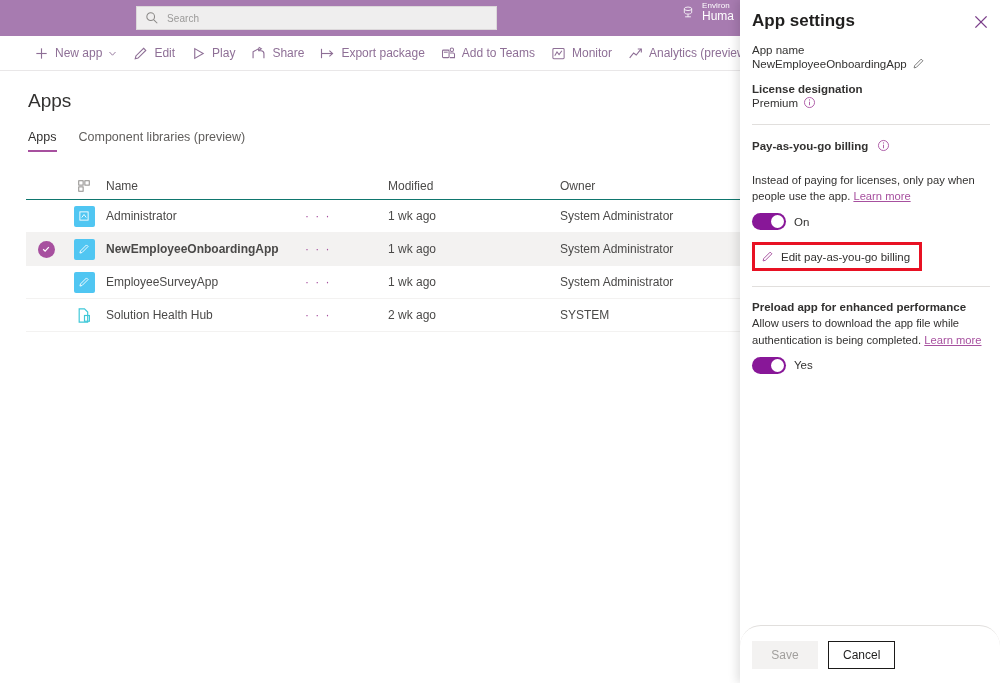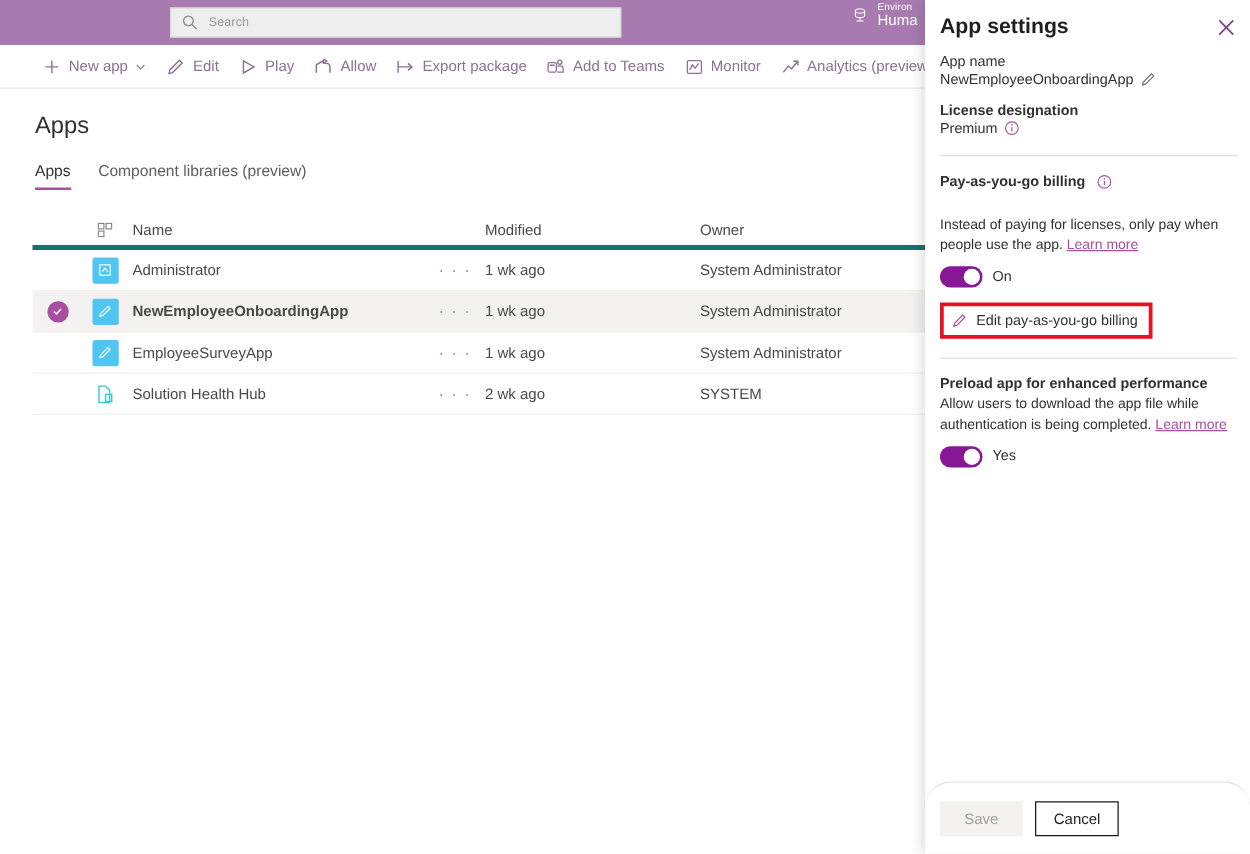--- a/index.html
+++ b/index.html
@@ -77,35 +77,35 @@
   .tab.active:after {
     content: ""; position: absolute; left: 0; right: 0; bottom: 0;
     height: 2px; background: #a7509f;
   }
 
   
   .grid { position: absolute; left: 26px; top: 172px; width: 714px; }
   .grid-head {
     display: flex; align-items: center; height: 28px;
     font-size: 12px; color: #4b4a49;
-    border-bottom: 4px solid #0f766e;
+    border-bottom: 1px solid #0f766e;
   }
   .row {
     display: flex; align-items: center; height: 33px;
     font-size: 12px; color: #323130;
     border-bottom: 1px solid #f3f2f1;
   }
   .row.selected { background: #f3f2f1; }
   .row.selected .c-name { font-weight: 600; }
 
   .c-check { width: 40px; flex: none; display: flex; justify-content: center; }
   .c-icon  { width: 36px; flex: none; display: flex; justify-content: center; }
   .c-name  { flex: 1 1 auto; padding-left: 4px; color: #4a4948; }
   .c-dots  { width: 48px; flex: none; color: #a7509f; letter-spacing: 1.5px; font-size: 12px; text-align: center; }
-  .c-mod   { width: 172px; flex: none; color: #4a4948; }
+  .c-mod   { width: 172px; flex: none; color: #4a4948; margin-left: 46px; }
   .c-own   { width: 180px; flex: none; color: #4a4948; }
 
   .grid-head .c-name { color: #4b4a49; }
   .grid-head .c-mod, .grid-head .c-own { color: #4b4a49; }
 
   .sel-dot {
     width: 17px; height: 17px; border-radius: 50%;
     background: #a7509f; color: #fff;
     display: flex; align-items: center; justify-content: center;
   }
@@ -230,21 +230,21 @@
         <polygon points="4,2.8 13,8 4,13.2"></polygon>
       </svg>
     <span>Play</span>
   </div>
 
   <div class="cmd">
     <svg class="ci" viewBox="0 0 16 16" fill="none" stroke="#8e6f96" stroke-width="1.2">
         <path d="M2.2 13V6.2l6-3.4V5h2.6c1.8 0 3 1.4 3 3.3V13"></path>
         <polyline points="8.2,1.2 11,3 8.2,4.8"></polyline>
       </svg>
-    <span>Allow</span>
+    <span>Share</span>
   </div>
 
   <div class="cmd">
     <svg class="ci" viewBox="0 0 16 16" fill="none" stroke="#8e6f96" stroke-width="1.2">
         <line x1="1.6" y1="3" x2="1.6" y2="13"></line>
         <line x1="1.6" y1="8" x2="13" y2="8"></line>
         <polyline points="10,5 13.4,8 10,11"></polyline>
       </svg>
     <span>Export package</span>
   </div>

